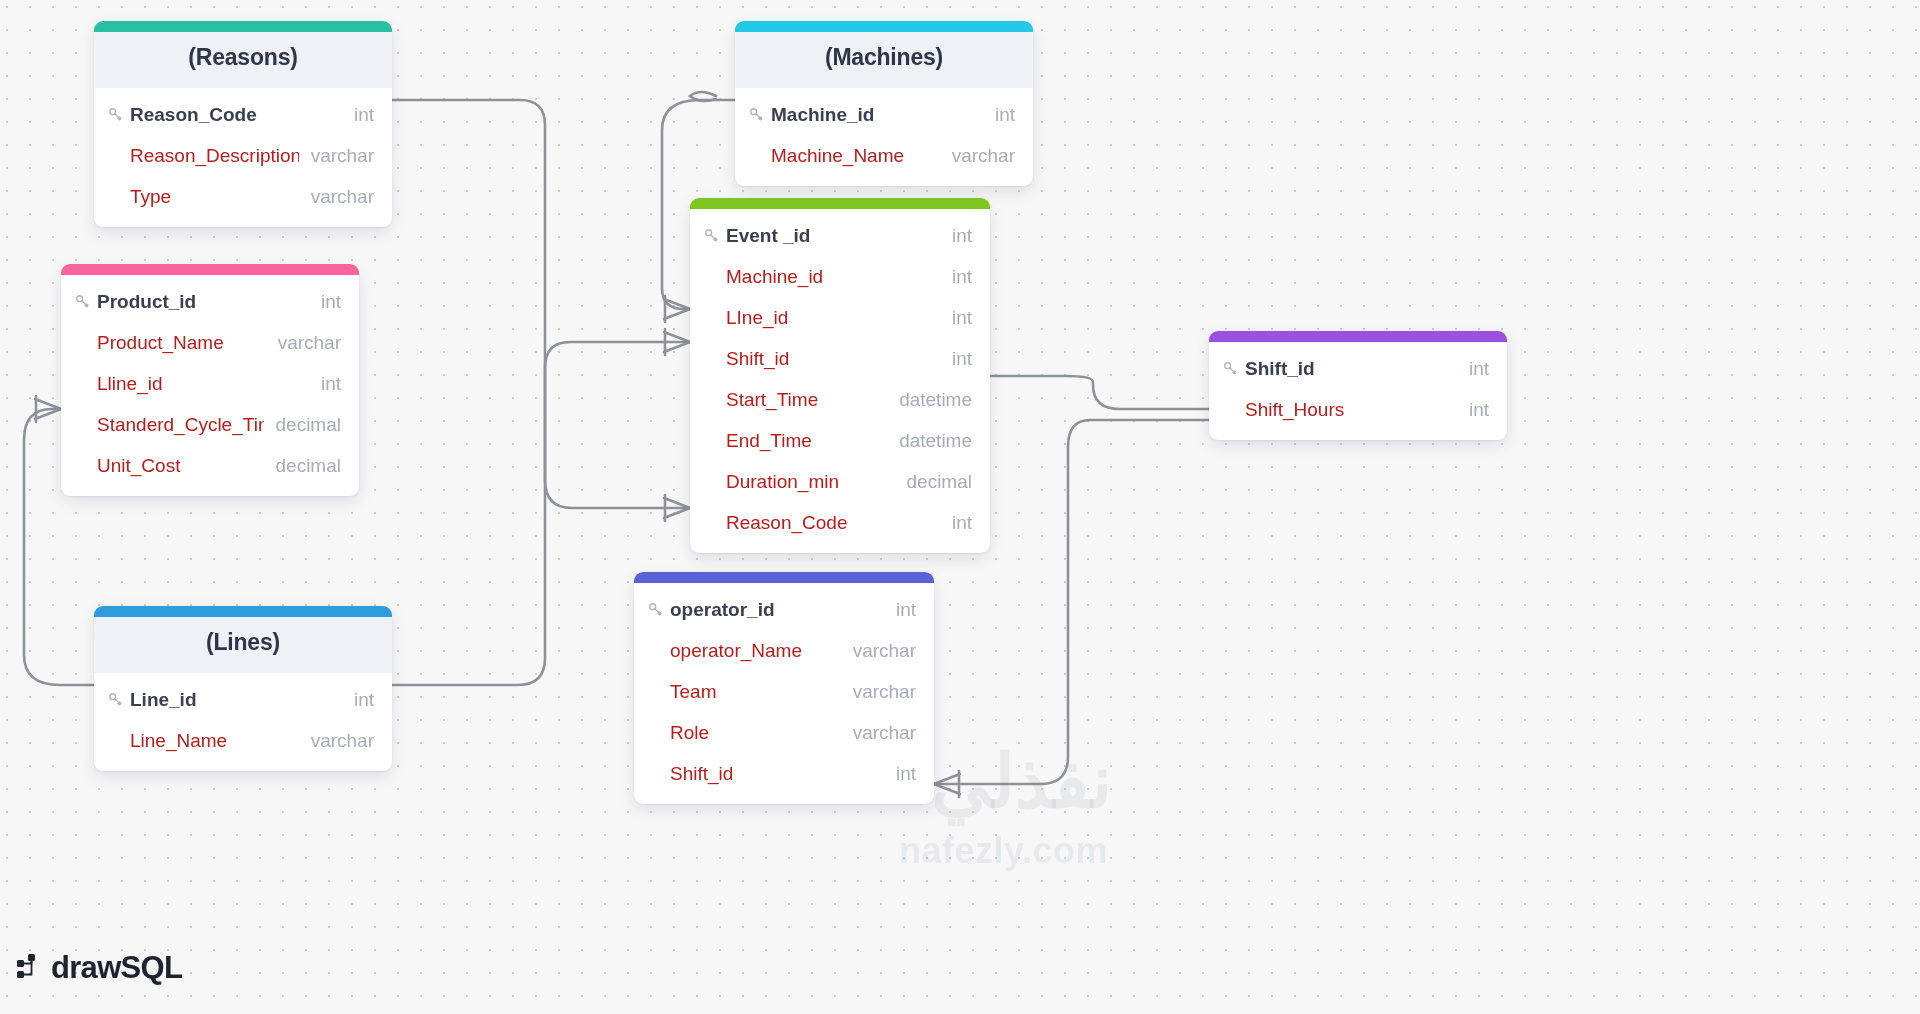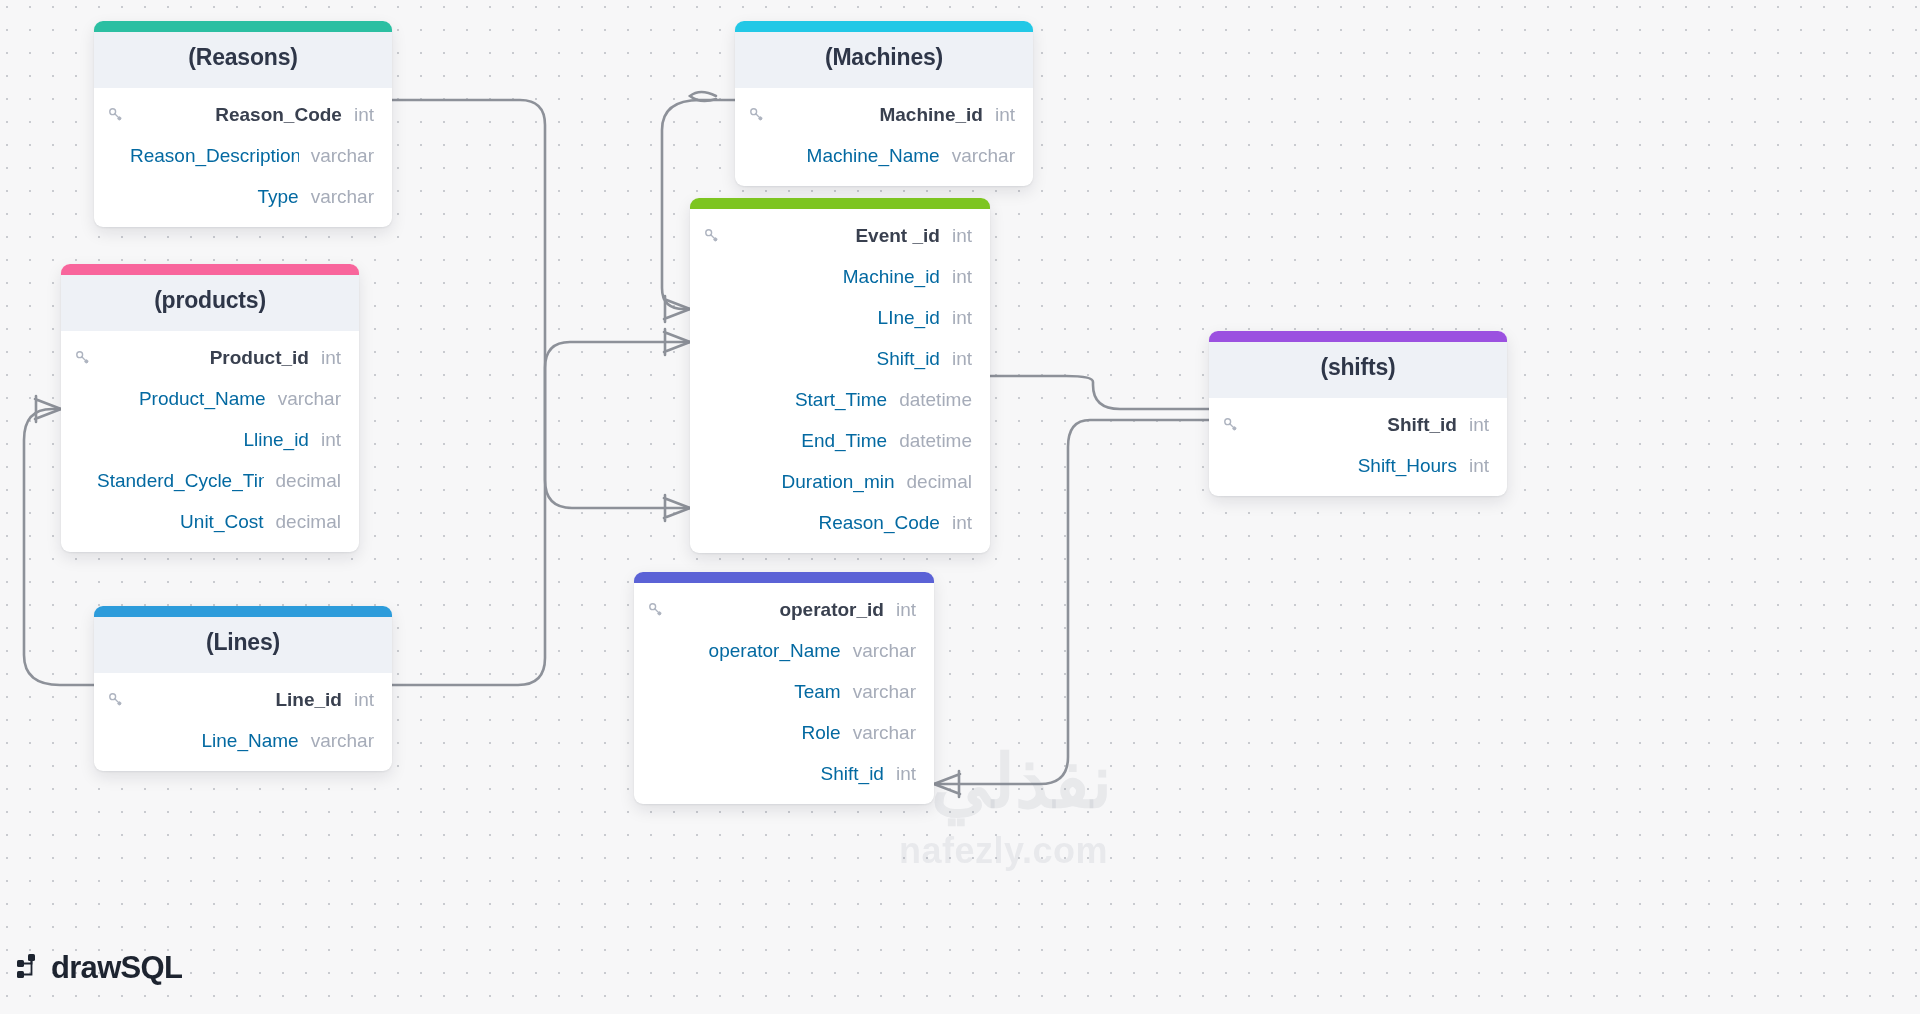--- a/index.html
+++ b/index.html
@@ -57,35 +57,34 @@
     overflow: hidden;
   }
   .rows { padding: 6px 0 10px; }
 
   .row {
     display: flex;
     align-items: center;
     height: 41px;
     padding: 0 18px 0 14px;
     position: relative;
-    text-align: right;
   }
   .keyslot {
     width: 22px;
     flex: 0 0 22px;
     display: flex;
     align-items: center;
     justify-content: flex-start;
     color: #aeb4c0;
   }
   .keyslot svg { display: block; }
   .fname {
     flex: 1 1 auto;
     font-size: 19px;
-    color: #0369a1;
+    color: #b91c1c;
     white-space: nowrap;
     overflow: hidden;
   }
   .row.pk .fname {
     font-weight: bold;
     color: #39404f;
   }
   .ftype {
     flex: 0 0 auto;
     font-size: 19px;
@@ -286,21 +285,20 @@
     <div class="row">
       <span class="keyslot"></span>
       <span class="fname">Reason_Code</span>
       <span class="ftype">int</span>
     </div>
   </div>
 </div>
 
 <div class="tbl" id="t-products">
   <div class="accent" style="background:#F8659C"></div>
-  <div class="tbl-title">(products)</div>
   <div class="rows">
     <div class="row pk">
       <span class="keyslot">
         <svg width="15" height="15" viewBox="0 0 16 16">
             <circle cx="5" cy="5" r="3.1" fill="none" stroke="#aeb4c0" stroke-width="1.5"></circle>
             <path d="M7.2 7.2 L13.2 13.2 M10.6 12.2 L12.1 13.7 M12.2 10.6 L13.7 12.1" stroke="#aeb4c0" stroke-width="1.5" fill="none" stroke-linecap="round"></path>
           </svg>
       </span>
       <span class="fname">Product_id</span>
       <span class="ftype">int</span>
@@ -381,21 +379,20 @@
     <div class="row">
       <span class="keyslot"></span>
       <span class="fname">Shift_id</span>
       <span class="ftype">int</span>
     </div>
   </div>
 </div>
 
 <div class="tbl" id="t-shifts">
   <div class="accent" style="background:#9B51E0"></div>
-  <div class="tbl-title">(shifts)</div>
   <div class="rows">
     <div class="row pk">
       <span class="keyslot">
         <svg width="15" height="15" viewBox="0 0 16 16">
             <circle cx="5" cy="5" r="3.1" fill="none" stroke="#aeb4c0" stroke-width="1.5"></circle>
             <path d="M7.2 7.2 L13.2 13.2 M10.6 12.2 L12.1 13.7 M12.2 10.6 L13.7 12.1" stroke="#aeb4c0" stroke-width="1.5" fill="none" stroke-linecap="round"></path>
           </svg>
       </span>
       <span class="fname">Shift_id</span>
       <span class="ftype">int</span>

